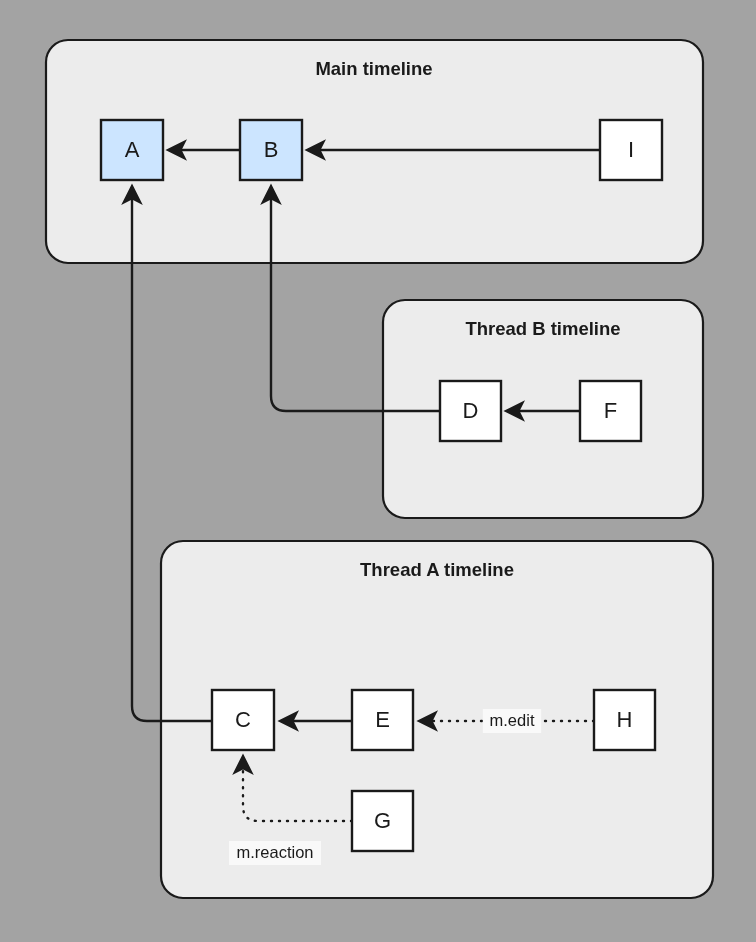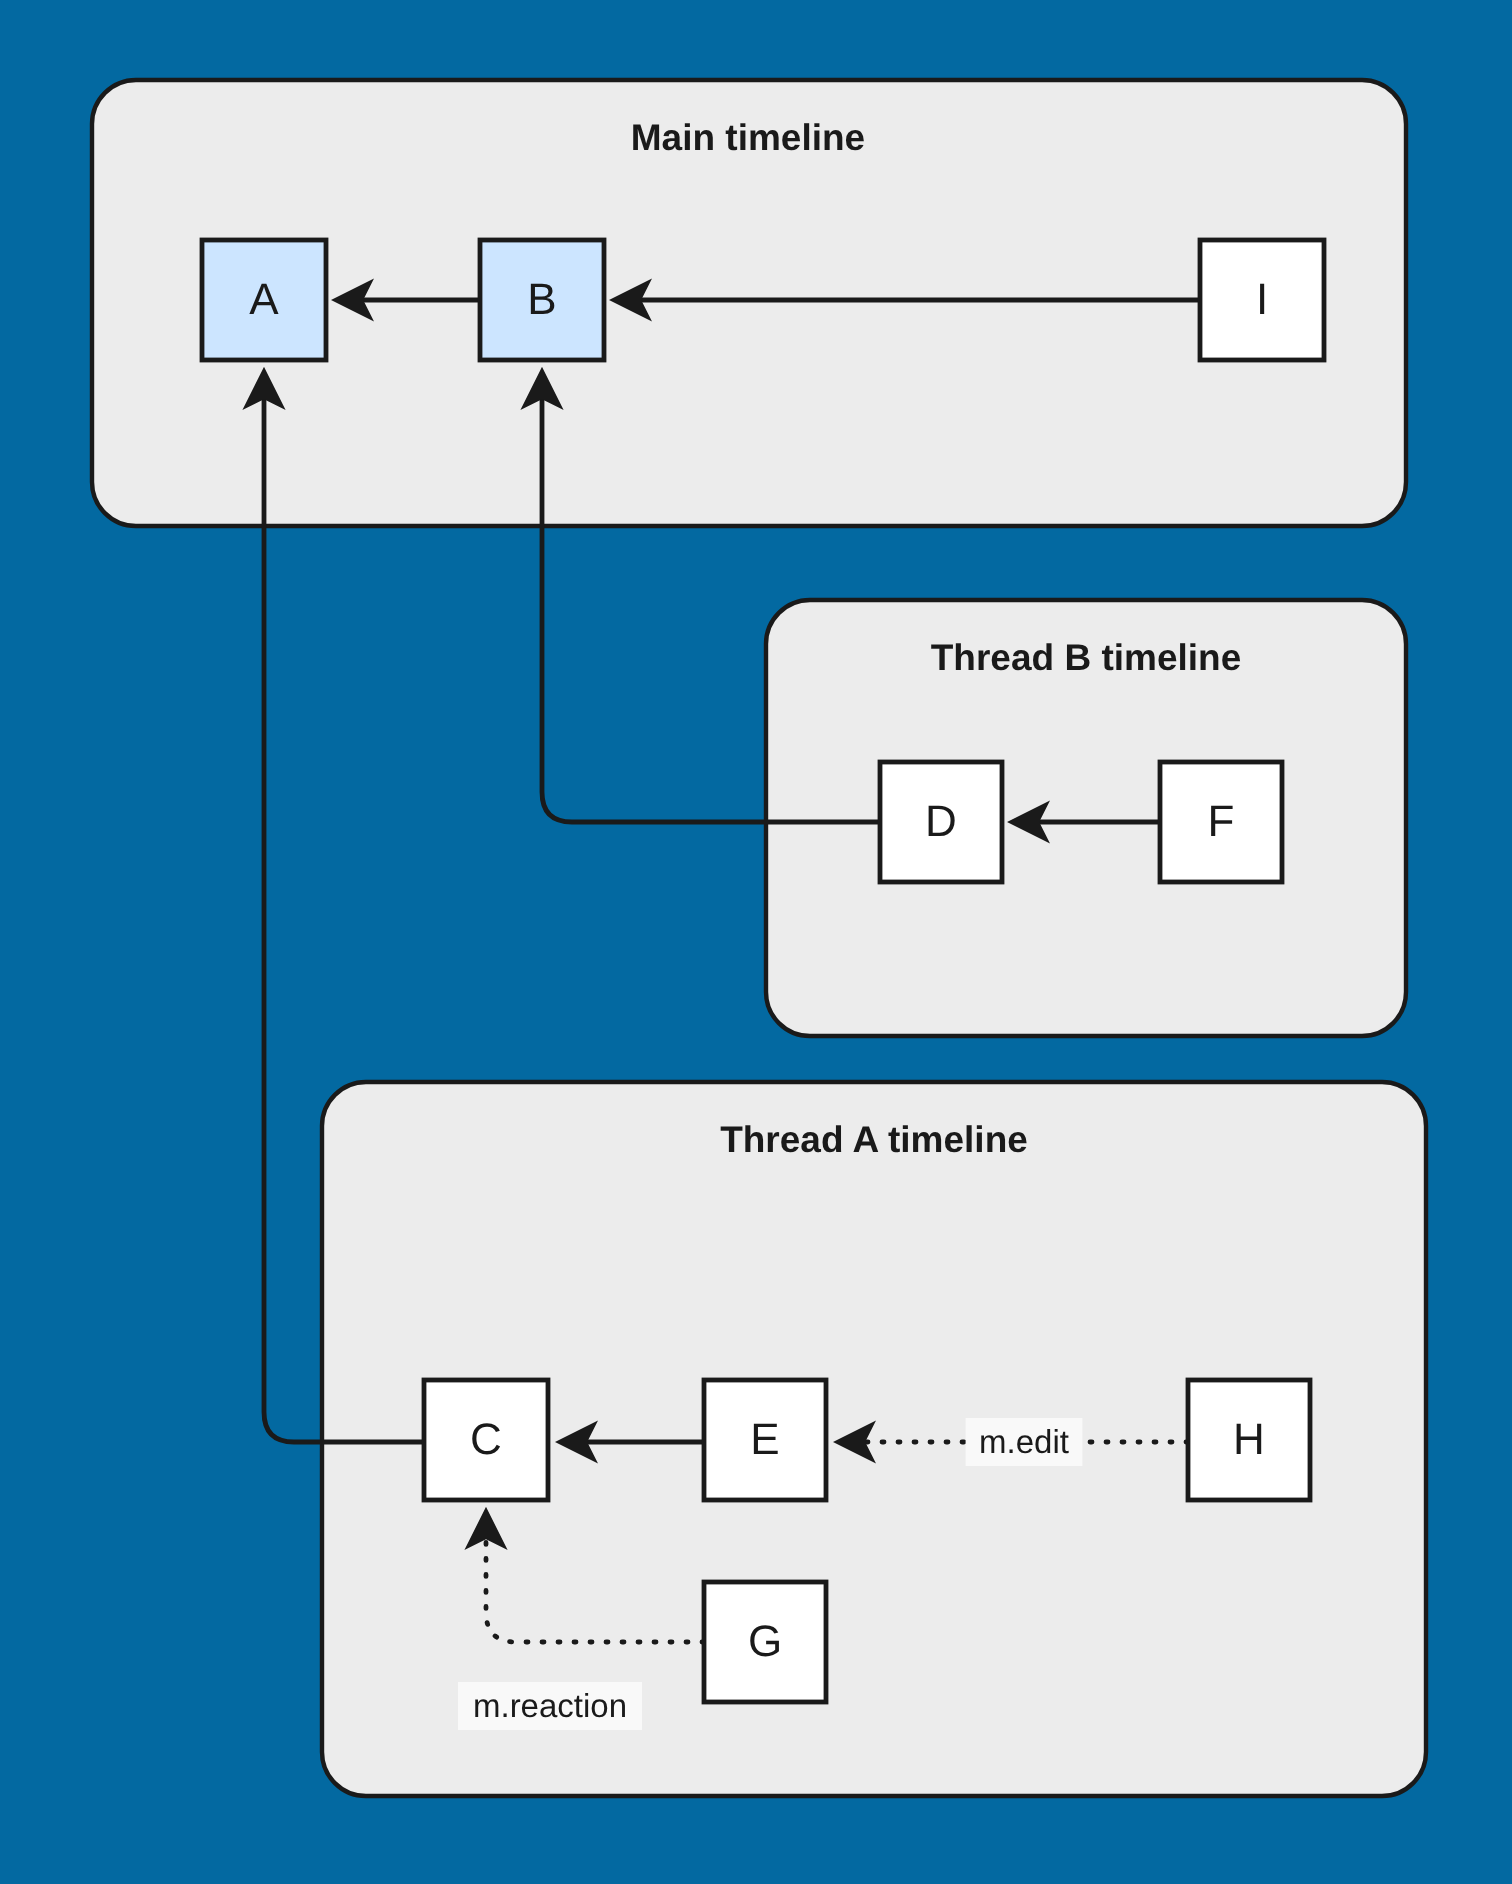--- a/index.html
+++ b/index.html
@@ -8,21 +8,21 @@
     padding: 0;
     background: #ffffff;
   }
   body {
     font-family: "Liberation Sans", "DejaVu Sans", sans-serif;
   }
   #diagram-root {
     position: relative;
     width: 756px;
     height: 942px;
-    background: #0369a1;
+    background: #a3a3a3;
     overflow: hidden;
   }
   #diagram-svg {
     position: absolute;
     top: 0;
     left: 0;
     width: 756px;
     height: 942px;
     display: block;
   }

